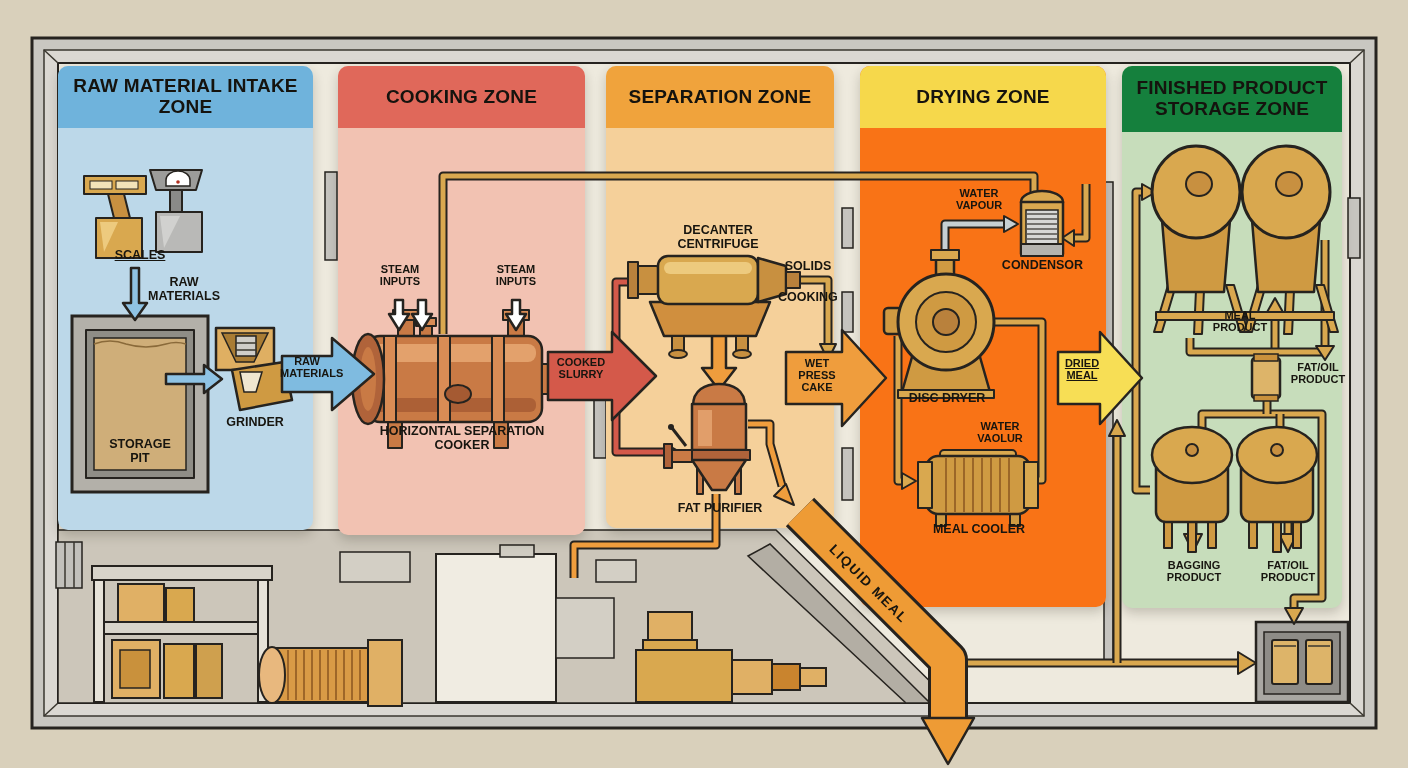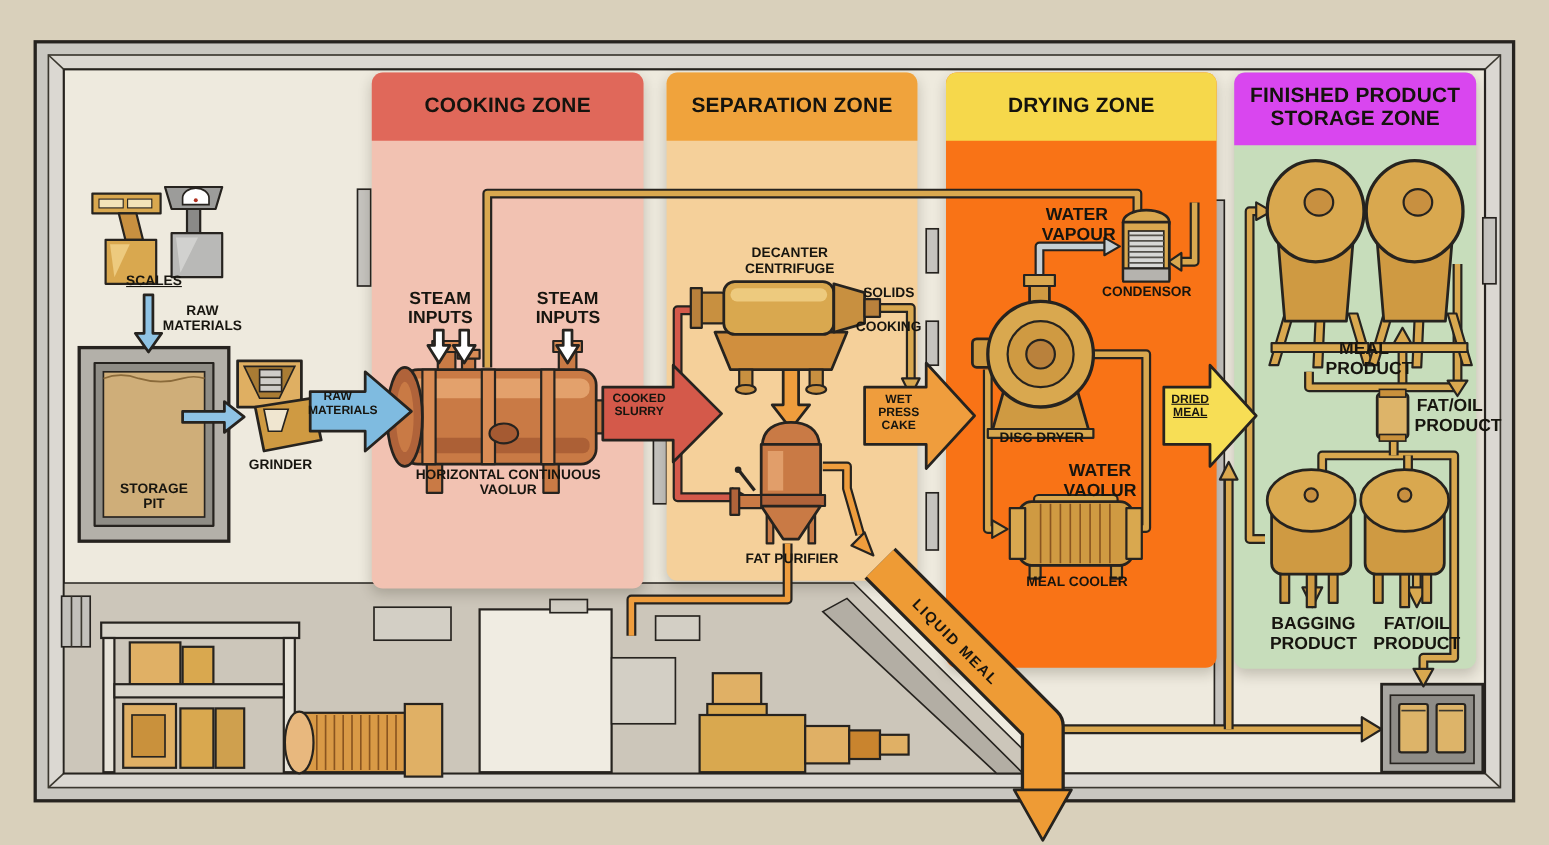--- a/index.html
+++ b/index.html
@@ -4,28 +4,28 @@
 <style>
   html,body{margin:0;padding:0;background:#d9d0bb;}
   #stage{position:relative;width:1408px;height:768px;background:#d9d0bb;overflow:hidden;
          font-family:"Liberation Sans","DejaVu Sans",sans-serif;}
   svg{position:absolute;left:0;top:0;}
   .zone{position:absolute;border-radius:10px;box-shadow:0 5px 12px rgba(40,35,25,.22);}
   .zone-head{position:absolute;left:0;top:0;right:0;display:flex;align-items:center;justify-content:center;
              text-align:center;font-weight:bold;color:#15130e;font-size:19px;line-height:1.08;
              border-radius:10px 10px 0 0;letter-spacing:.2px;}
   .lbl{position:absolute;font-weight:bold;color:#17150f;text-align:center;line-height:1.1;font-size:12.5px;}
-  .s11{font-size:11px;} .s12{font-size:16px;}
+  .s11{font-size:11px;} .s12{font-size:11px;}
   .rot45{transform:rotate(45deg);transform-origin:center;letter-spacing:1.5px;font-size:13.5px;}
   
   .z-intake{background:#bcd8e9;} .z-intake .zone-head{background:#6fb3dc;}
   .z-cooking{background:#f2c2b2;} .z-cooking .zone-head{background:#e0685a;}
   .z-separation{background:#f5d09a;} .z-separation .zone-head{background:#f0a33c;}
   .z-drying{background:#f97316;} .z-drying .zone-head{background:#f6d84b;}
-  .z-storage{background:#c7ddbb;} .z-storage .zone-head{background:#d946ef;}
+  .z-storage{background:#c7ddbb;} .z-storage .zone-head{background:#15803d;}
   
   .po{stroke:#26231f;stroke-width:9;fill:none;stroke-linejoin:round;}
   .pi{stroke-width:5;fill:none;stroke-linejoin:round;}
   .gold{stroke:#d9a84f;} .red{stroke:#d4594a;} .orange{stroke:#ef9d3d;} .grey{stroke:#c6cfd3;}
   .ah{stroke:#26231f;stroke-width:2;stroke-linejoin:round;}
   .fgold{fill:#d9a84f;} .fred{fill:#d4594a;} .forange{fill:#ef9d3d;} .fgrey{fill:#c6cfd3;}
   .blk{stroke:#26231f;stroke-width:2.5;stroke-linejoin:round;}
   .eq{stroke:#26231f;stroke-width:2.5;stroke-linejoin:round;}
   .eq2{stroke:#26231f;stroke-width:2;stroke-linejoin:round;}
   .eq1{stroke:#3a372f;stroke-width:1.5;}
@@ -116,20 +116,23 @@
       <rect x="1264" y="632" width="76" height="62" fill="#8e8c87" stroke="#26231f" stroke-width="1.5"></rect>
       <g>
         <rect x="1272" y="640" width="26" height="44" rx="2" fill="#ddb469" stroke="#26231f" stroke-width="2"></rect>
         <line x1="1274" y1="646" x2="1296" y2="646" class="eq1"></line>
         <rect x="1306" y="640" width="26" height="44" rx="2" fill="#ddb469" stroke="#26231f" stroke-width="2"></rect>
         <line x1="1308" y1="646" x2="1330" y2="646" class="eq1"></line>
       </g>
     </g>
   </svg>
 
+  <div class="zone z-intake" style="left:58px;top:66px;width:255px;height:464px;">
+    <div class="zone-head" style="height:62px;">RAW MATERIAL INTAKE ZONE</div>
+  </div>
   <div class="zone z-separation" style="left:606px;top:66px;width:228px;height:462px;">
     <div class="zone-head" style="height:62px;">SEPARATION ZONE</div>
   </div>
   <div class="zone z-cooking" style="left:338px;top:66px;width:247px;height:469px;">
     <div class="zone-head" style="height:62px;">COOKING ZONE</div>
   </div>
   <div class="zone z-drying" style="left:860px;top:66px;width:246px;height:541px;">
     <div class="zone-head" style="height:62px;">DRYING ZONE</div>
   </div>
   <div class="zone z-storage" style="left:1122px;top:66px;width:220px;height:542px;">
@@ -402,21 +405,21 @@
     </g>
   </svg>
 
   <div class="lbl" style="left:102px;top:249px;width:76px;text-decoration:underline;">SCALES</div>
   <div class="lbl" style="left:148px;top:276px;width:72px;">RAW MATERIALS</div>
   <div class="lbl" style="left:100px;top:406px;width:80px;margin-top:32px;">STORAGE PIT</div>
   <div class="lbl" style="left:214px;top:416px;width:82px;">GRINDER</div>
   <div class="lbl s11" style="left:280px;top:355px;width:54px;">RAW MATERIALS</div>
   <div class="lbl s12" style="left:371px;top:263px;width:58px;">STEAM INPUTS</div>
   <div class="lbl s12" style="left:487px;top:263px;width:58px;">STEAM INPUTS</div>
-  <div class="lbl" style="left:372px;top:425px;width:180px;">HORIZONTAL CONTINUOUS VAOLUR</div>
+  <div class="lbl" style="left:372px;top:425px;width:180px;">HORIZONTAL SEPARATION COOKER</div>
   <div class="lbl s11" style="left:550px;top:356px;width:62px;">COOKED SLURRY</div>
   <div class="lbl" style="left:663px;top:224px;width:110px;">DECANTER CENTRIFUGE</div>
   <div class="lbl" style="left:782px;top:260px;width:52px;">SOLIDS</div>
   <div class="lbl" style="left:778px;top:291px;width:52px;">COOKING</div>
   <div class="lbl" style="left:660px;top:502px;width:120px;">FAT PURIFIER</div>
   <div class="lbl s11" style="left:786px;top:357px;width:62px;">WET PRESS CAKE</div>
   <div class="lbl s12" style="left:947px;top:187px;width:64px;">WATER VAPOUR</div>
   <div class="lbl" style="left:995px;top:259px;width:95px;">CONDENSOR</div>
   <div class="lbl" style="left:899px;top:392px;width:96px;">DISC DRYER</div>
   <div class="lbl s12" style="left:966px;top:420px;width:68px;">WATER VAOLUR</div>

